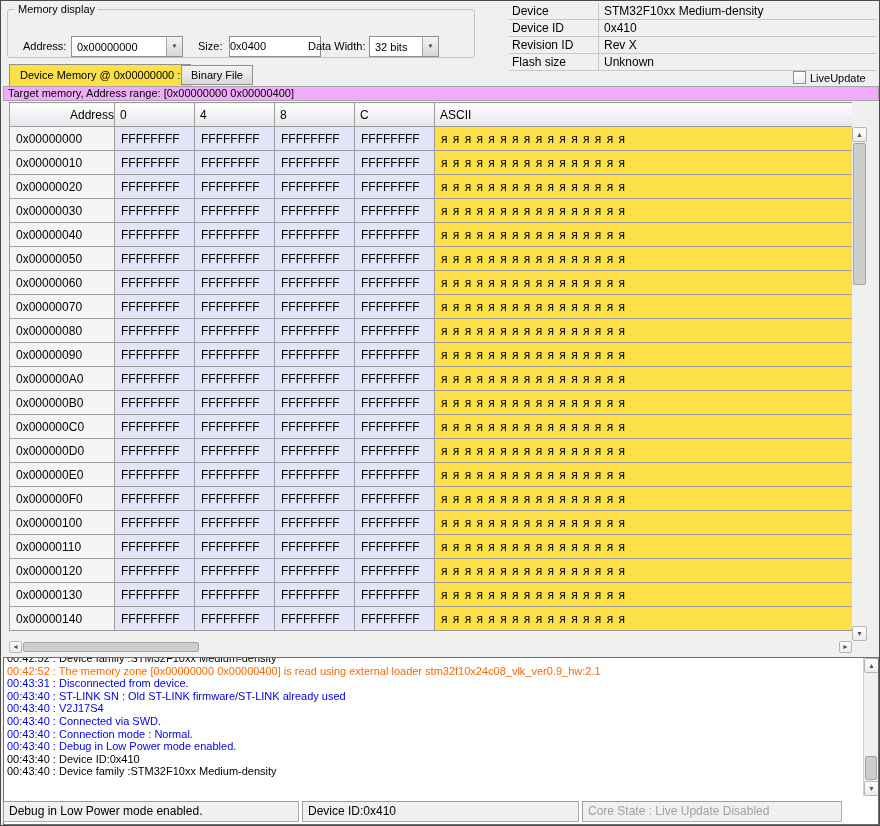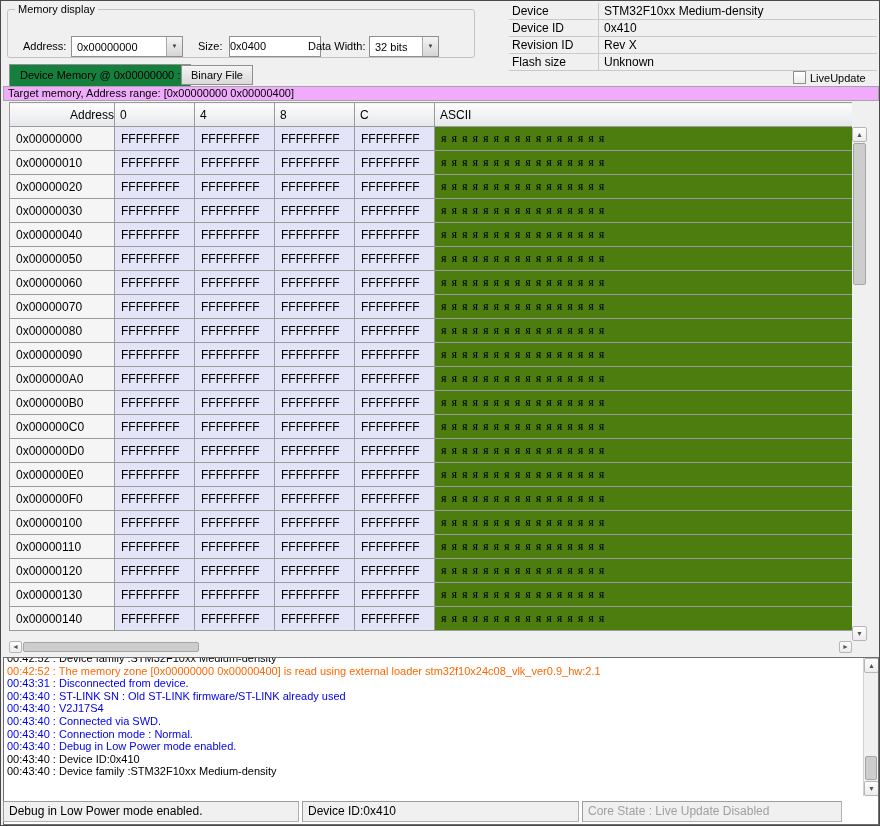--- a/index.html
+++ b/index.html
@@ -27,40 +27,40 @@
   .di-value { flex:1; padding-left:5px; }
 
   
   .live-update { position:absolute; left:792px; top:70px; display:flex; align-items:center; font-size:11px; }
   .checkbox { width:13px; height:13px; background:linear-gradient(#fefefe,#ededed);
               border:1px solid #8e8e8e; margin-right:4px; }
 
   
   .tab { position:absolute; font-size:11px; white-space:nowrap; }
   .tab-active { left:8px; top:63px; height:22px; line-height:20px; padding:0 10px;
-                background:#15803d; border:1px solid #8f8f8f; border-bottom:none; }
+                background:#fde047; border:1px solid #8f8f8f; border-bottom:none; }
   .tab-inactive { left:180px; top:64px; height:20px; line-height:18px; padding:0 9px;
                   background:linear-gradient(#f4f4f4,#d9d9d9); border:1px solid #8f8f8f; }
 
   
   .target-bar { position:absolute; left:2px; top:85px; width:876px; height:15px; background:#f0abfc;
                 border:1px solid #a5a5a5; font-size:11px; line-height:13px; padding-left:4px; }
 
   
   .memory-area { position:absolute; left:8px; top:101px; width:858px; height:551px; background:#f0f0f0; }
   .table-clip { position:absolute; left:0; top:0; width:843px; height:539px; overflow:hidden; }
   .mem-table { table-layout:fixed; width:843px; border-collapse:collapse; }
   .mem-table th { height:24px; background:linear-gradient(#fdfdfd,#e4e7eb); border:1px solid #9b9b9b;
                   font-weight:normal; font-size:12px; text-align:left; padding-left:5px; }
   .mem-table th.addr { text-align:right; padding-left:0; }
   .mem-table td { height:24px; border:1px solid #9b9b9b; font-size:12px; vertical-align:middle;
                   padding-left:6px; white-space:nowrap; overflow:hidden; }
   .mem-table td.addr { background:#f5f5f5; }
   .mem-table td.val { background:#e4e4f8; }
-  .mem-table td.ascii { background:#4d7c0f; letter-spacing:1px;font-family:Liberation Serif, serif; }
+  .mem-table td.ascii { background:#fde047; letter-spacing:1px; }
 
   
   .vscroll { position:absolute; width:15px; background:#f0f0f0; }
   .hscroll { position:absolute; height:12px; background:#f0f0f0; }
   .sb-btn { position:absolute; background:linear-gradient(#fdfdfd,#ececec); border:1px solid #b5b5b5;
             border-radius:2px; color:#555; text-align:center; }
   .vscroll .sb-btn { left:0; width:15px; height:15px; font-size:7px; line-height:13px; }
   .vscroll .up { top:0; }  .vscroll .down { bottom:0; }
   .hscroll .sb-btn { top:0; width:13px; height:12px; font-size:7px; line-height:10px; }
   .hscroll .left { left:0; }  .hscroll .right { right:0; }

